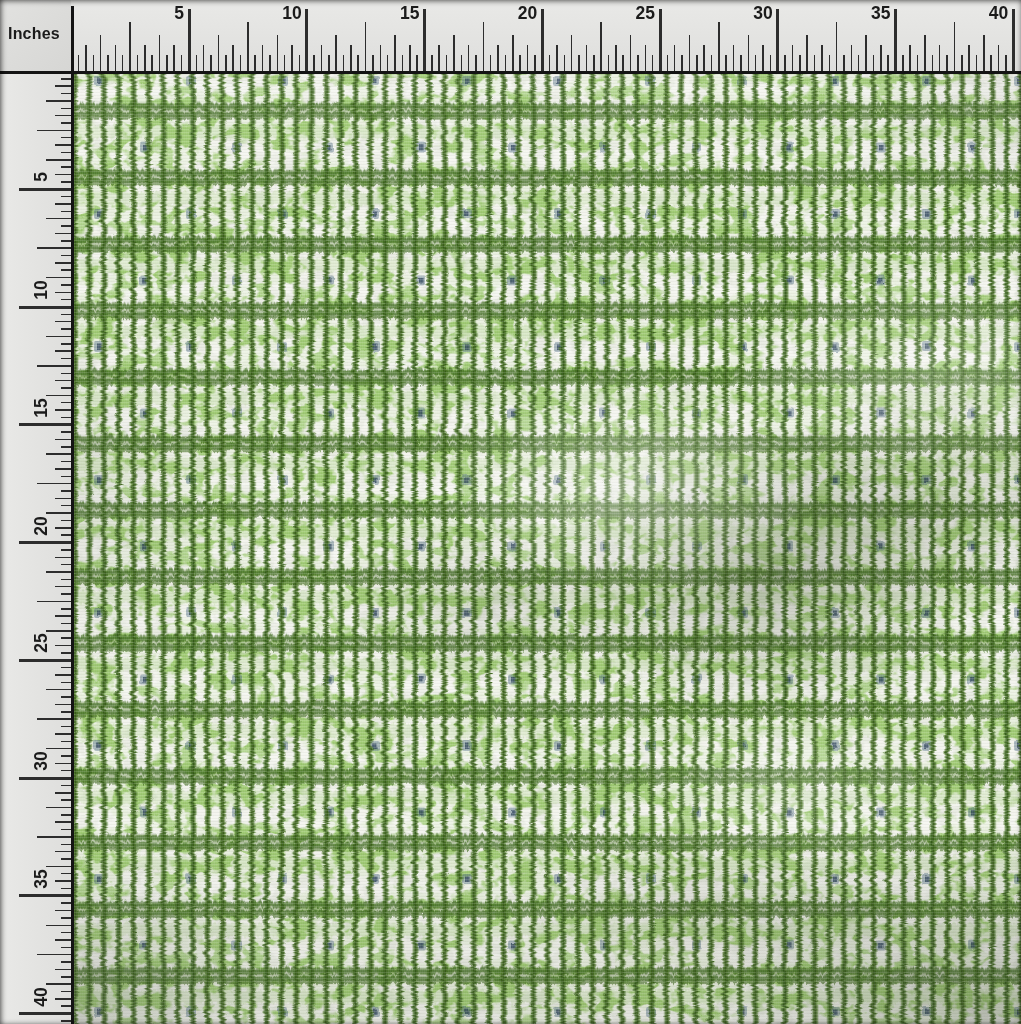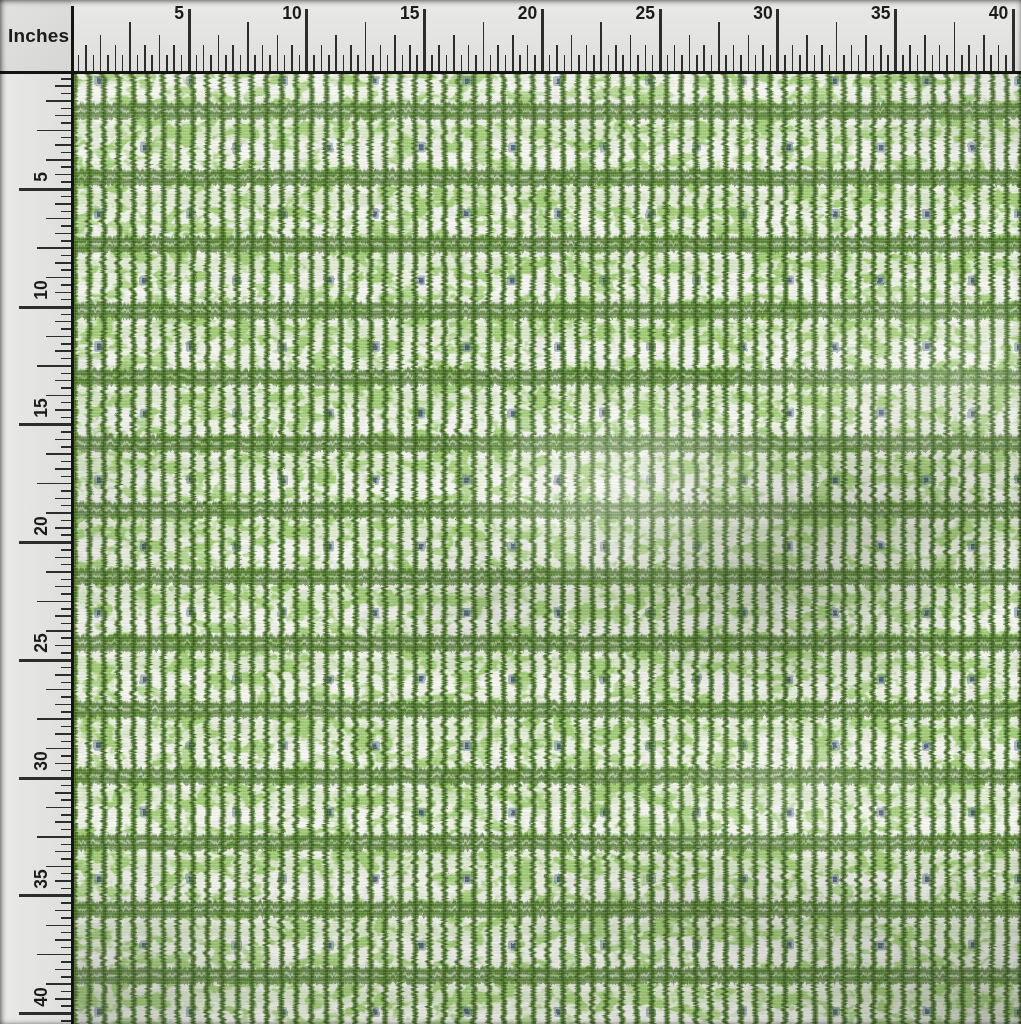--- a/index.html
+++ b/index.html
@@ -9,21 +9,21 @@
     background:var(--r-background,#e4e4e2);
     font-family:"Liberation Sans",sans-serif;
   }
   
   .ruler-corner{
     position:absolute;left:0;top:0;width:71px;height:71px;
     background:linear-gradient(135deg,#e2e2e0,#d6d6d4);
   }
   .inches-label{
     position:absolute;left:8px;top:25px;
-    font-size:19px;font-weight:700;color:var(--r-number-text,#1b1b1b);
+    font-size:16px;font-weight:700;color:var(--r-number-text,#1b1b1b);
     letter-spacing:.2px;
   }
   .ruler-top{
     position:absolute;left:0;top:0;width:1021px;height:71px;
     background:linear-gradient(180deg,#e9e9e7,#dededc);
   }
   .ruler-left{
     position:absolute;left:0;top:0;width:71px;height:1024px;
     background:linear-gradient(90deg,#e9e9e7,#dededc);
   }

